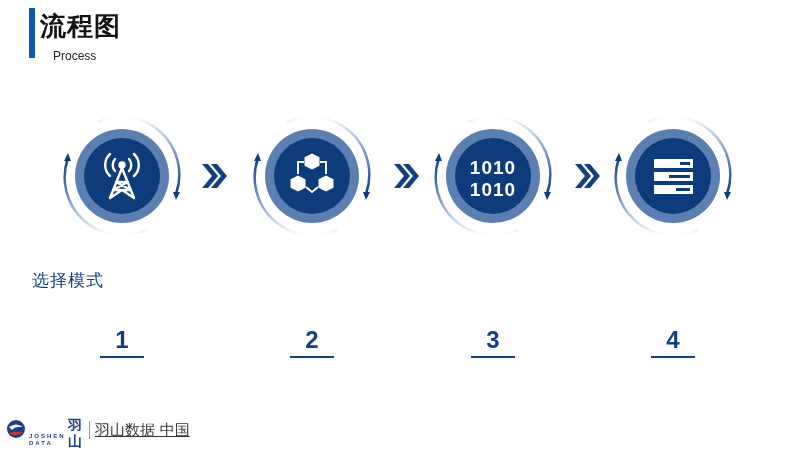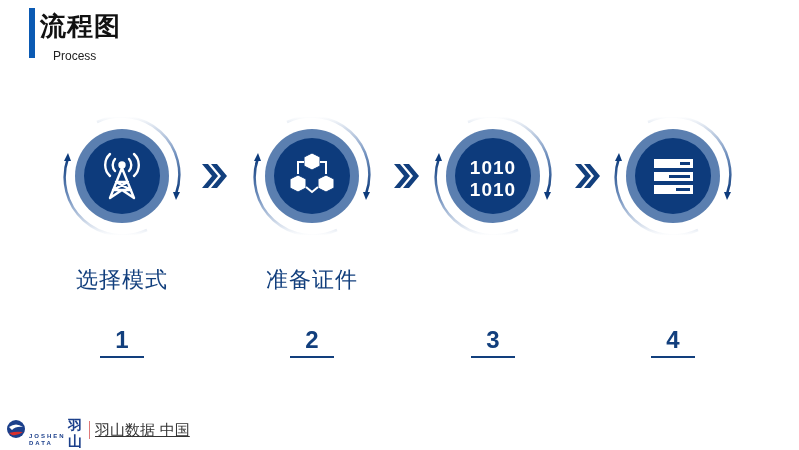--- a/index.html
+++ b/index.html
@@ -3,21 +3,21 @@
   <meta charset="utf-8">
   <style>
     html, body { margin:0; padding:0; }
     body { width:799px; height:450px; background:#ffffff; position:relative; overflow:hidden; font-family:"DejaVu Sans", sans-serif; }
     .accent-bar { position:absolute; left:29px; top:8px; width:6px; height:50px; background:#0b5ab3; }
     .title { position:absolute; left:40px; top:9px; font-size:26px; font-weight:bold; color:#111; letter-spacing:1px; line-height:34px; }
     .subtitle { position:absolute; left:53px; top:48px; font-family:"Liberation Sans", sans-serif; font-size:12px; color:#222; line-height:16px; }
     .step { position:absolute; top:116px; width:140px; height:260px;text-decoration:underline; }
     .step svg.ring { position:absolute; left:0; top:0; }
     .step .icon { position:absolute; left:0; top:0; width:140px; height:120px; }
-    .label { position:absolute; left:-20px; width:180px; top:148px; text-align:center; font-size:22px; color:#123f7d; line-height:32px; letter-spacing:1px; }
+    .label { position:absolute; left:-20px; width:180px; top:148px; font-size:17px; color:#123f7d; line-height:32px; letter-spacing:1px; }
     .num { position:absolute; left:50px; width:40px; top:210px; text-align:center; font-family:"Liberation Sans", sans-serif; font-weight:bold; font-size:24px; color:#123f7d; line-height:28px; }
     .underline { position:absolute; left:48px; width:44px; top:240px; height:2px; background:#123f7d; }
     .chev { position:absolute; top:160px; width:30px; height:32px; }
     .footer-logo { position:absolute; left:6px; top:416px; width:80px; height:26px; }
     .footer-divider { position:absolute; left:89px; top:421px; width:1px; height:18px; background:#e07a7a; }
     .footer-text { position:absolute; left:95px; top:423px; font-size:15px; color:#333; line-height:14px;text-decoration:underline; }
     .logo-name { position:absolute; left:22px; top:1px; font-size:14px; font-weight:bold; color:#1b3f8b; line-height:16px; letter-spacing:-1px;margin-left:40px; }
     .logo-en { position:absolute; left:23px; top:17px; font-family:"Liberation Sans", sans-serif; font-size:6px; font-weight:bold; color:#1b3f8b; letter-spacing:2px; line-height:7px; }
   </style>
 </head>
@@ -94,21 +94,20 @@
       <path d="M62 41 L70 37 L78 41 L78 50 L70 54 L62 50 Z"></path>
       <path d="M48 63 L56 59 L64 63 L64 72 L56 76 L48 72 Z"></path>
       <path d="M76 63 L84 59 L92 63 L92 72 L84 76 L76 72 Z"></path>
     </g>
     <g fill="none" stroke="#fff" stroke-width="2">
       <path d="M62 46 L56 46 L56 58"></path>
         <path d="M78 46 L84 46 L84 58"></path>
         <path d="M64 71 L70 76 L76 71"></path>
     </g>
   </svg>
-  <div class="label">准备证件</div>
   <div class="num">2</div>
   <div class="underline"></div>
 </div>
 
 <svg class="chev" style="left:391px;" viewBox="0 0 30 32">
   <path d="M3 4 L9 4 L19 16 L9 28 L3 28 L13 16 Z" fill="#123f7d"></path>
   <path d="M12 4 L18 4 L28 16 L18 28 L12 28 L22 16 Z" fill="#123f7d"></path>
 </svg>
 
 <div class="step" style="left:423px;">

